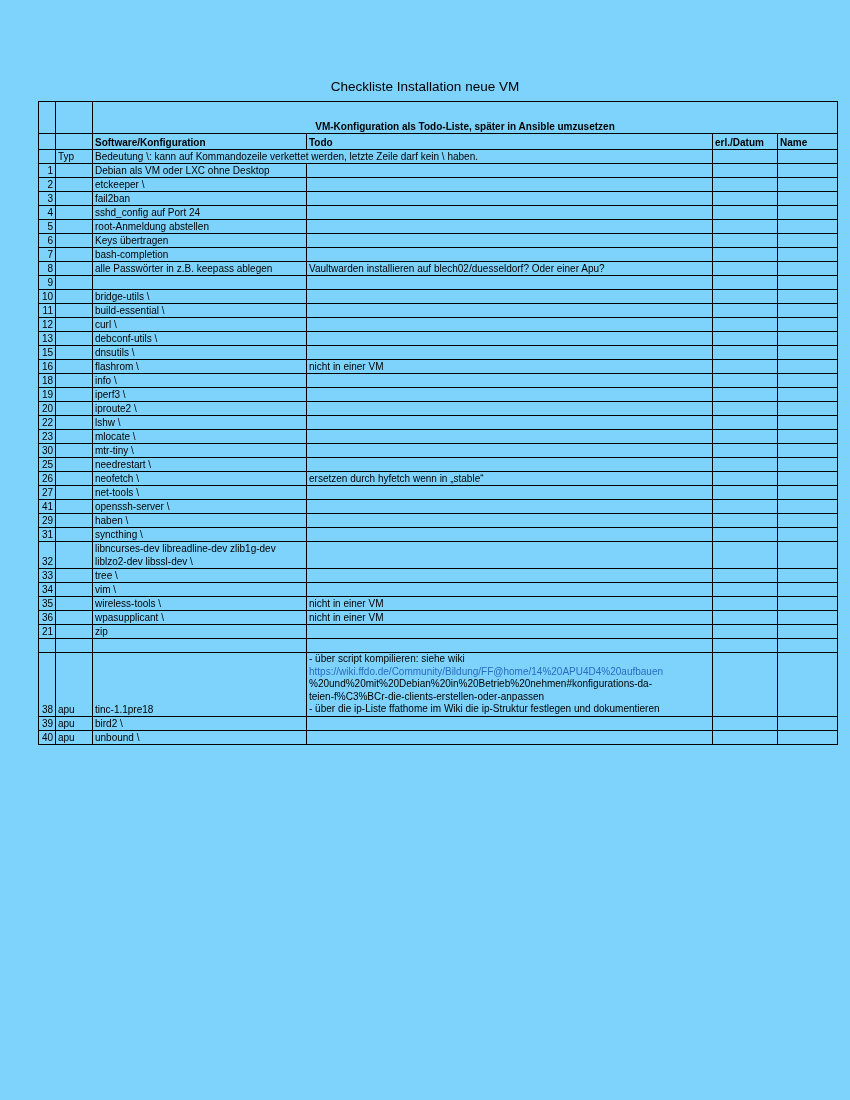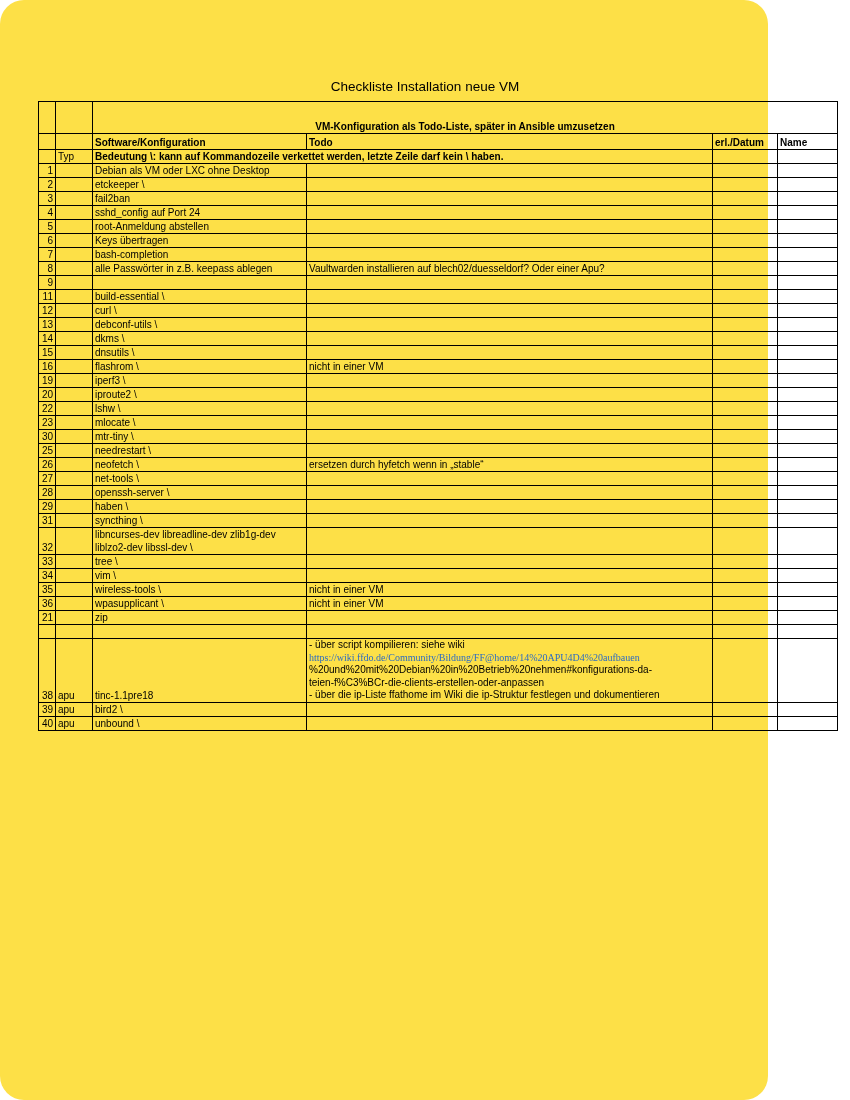--- a/index.html
+++ b/index.html
@@ -2,21 +2,21 @@
 <html><head>
 <meta charset="utf-8">
 <style>
   html, body { margin: 0; padding: 0; background: #ffffff; }
   body {
     width: 850px; height: 1100px;
     font-family: "Liberation Sans", sans-serif;
     color: #000000;
     overflow: hidden;
   }
-  .page { position: relative; width: 768px; height: 1100px; background: #fde047; border-radius: 24px; }
+  .page { position: relative; width: 850px; height: 1100px; background: #7dd3fc; }
   .doc-title {
     position: absolute; top: 79px; left: 0; width: 850px;
     text-align: center; font-size: 13.5px; line-height: 16px;
   }
   table.checklist {
     position: absolute; top: 101px; left: 38px;
     width: 799px;
     border-collapse: collapse; table-layout: fixed;
   }
   table.checklist td {
@@ -29,23 +29,23 @@
     height: 13px;
   }
   tr.title-row td { height: 31px; }
   td.main-header {
     font-size: 15px; font-weight: bold;
     text-align: center; vertical-align: middle;
     line-height: 18px;
   }
   tr.colhead-row td { height: 15px; font-weight: bold; margin-left: 36px; }
   td.c-num { text-align: right; padding-right: 2px; }
-  td.bedeutung { font-weight: bold; }
+  td.bedeutung { font-weight: normal; }
   .todo-line { line-height: 12.6px; white-space: nowrap; }
-  .wiki-link { text-decoration: none; cursor: pointer; font-family: Liberation Serif, serif; }
+  .wiki-link { text-decoration: none; cursor: pointer; }
 </style>
 </head>
 <body>
 
 <div class="page">
   <div class="doc-title">Checkliste Installation neue VM</div>
 
   <table class="checklist">
     <colgroup>
       <col style="width:17px">
@@ -144,47 +144,47 @@
         </tr>
         <tr>
           <td class="c-num">9</td>
           <td class="c-typ"></td>
           <td class="c-sw"></td>
           <td class="c-todo"></td>
           <td class="c-erl"></td>
           <td class="c-name"></td>
         </tr>
         <tr>
+          <td class="c-num">10</td>
+          <td class="c-typ"></td>
+          <td class="c-sw">bridge-utils \</td>
+          <td class="c-todo"></td>
+          <td class="c-erl"></td>
+          <td class="c-name"></td>
+        </tr>
+        <tr>
           <td class="c-num">11</td>
           <td class="c-typ"></td>
           <td class="c-sw">build-essential \</td>
           <td class="c-todo"></td>
           <td class="c-erl"></td>
           <td class="c-name"></td>
         </tr>
         <tr>
           <td class="c-num">12</td>
           <td class="c-typ"></td>
           <td class="c-sw">curl \</td>
           <td class="c-todo"></td>
           <td class="c-erl"></td>
           <td class="c-name"></td>
         </tr>
         <tr>
           <td class="c-num">13</td>
           <td class="c-typ"></td>
           <td class="c-sw">debconf-utils \</td>
-          <td class="c-todo"></td>
-          <td class="c-erl"></td>
-          <td class="c-name"></td>
-        </tr>
-        <tr>
-          <td class="c-num">14</td>
-          <td class="c-typ"></td>
-          <td class="c-sw">dkms \</td>
           <td class="c-todo"></td>
           <td class="c-erl"></td>
           <td class="c-name"></td>
         </tr>
         <tr>
           <td class="c-num">15</td>
           <td class="c-typ"></td>
           <td class="c-sw">dnsutils \</td>
           <td class="c-todo"></td>
           <td class="c-erl"></td>
@@ -192,20 +192,28 @@
         </tr>
         <tr>
           <td class="c-num">16</td>
           <td class="c-typ"></td>
           <td class="c-sw">flashrom \</td>
           <td class="c-todo">nicht in einer VM</td>
           <td class="c-erl"></td>
           <td class="c-name"></td>
         </tr>
         <tr>
+          <td class="c-num">18</td>
+          <td class="c-typ"></td>
+          <td class="c-sw">info \</td>
+          <td class="c-todo"></td>
+          <td class="c-erl"></td>
+          <td class="c-name"></td>
+        </tr>
+        <tr>
           <td class="c-num">19</td>
           <td class="c-typ"></td>
           <td class="c-sw">iperf3 \</td>
           <td class="c-todo"></td>
           <td class="c-erl"></td>
           <td class="c-name"></td>
         </tr>
         <tr>
           <td class="c-num">20</td>
           <td class="c-typ"></td>
@@ -256,21 +264,21 @@
         </tr>
         <tr>
           <td class="c-num">27</td>
           <td class="c-typ"></td>
           <td class="c-sw">net-tools \</td>
           <td class="c-todo"></td>
           <td class="c-erl"></td>
           <td class="c-name"></td>
         </tr>
         <tr>
-          <td class="c-num">28</td>
+          <td class="c-num">41</td>
           <td class="c-typ"></td>
           <td class="c-sw">openssh-server \</td>
           <td class="c-todo"></td>
           <td class="c-erl"></td>
           <td class="c-name"></td>
         </tr>
         <tr>
           <td class="c-num">29</td>
           <td class="c-typ"></td>
           <td class="c-sw">haben \</td>

